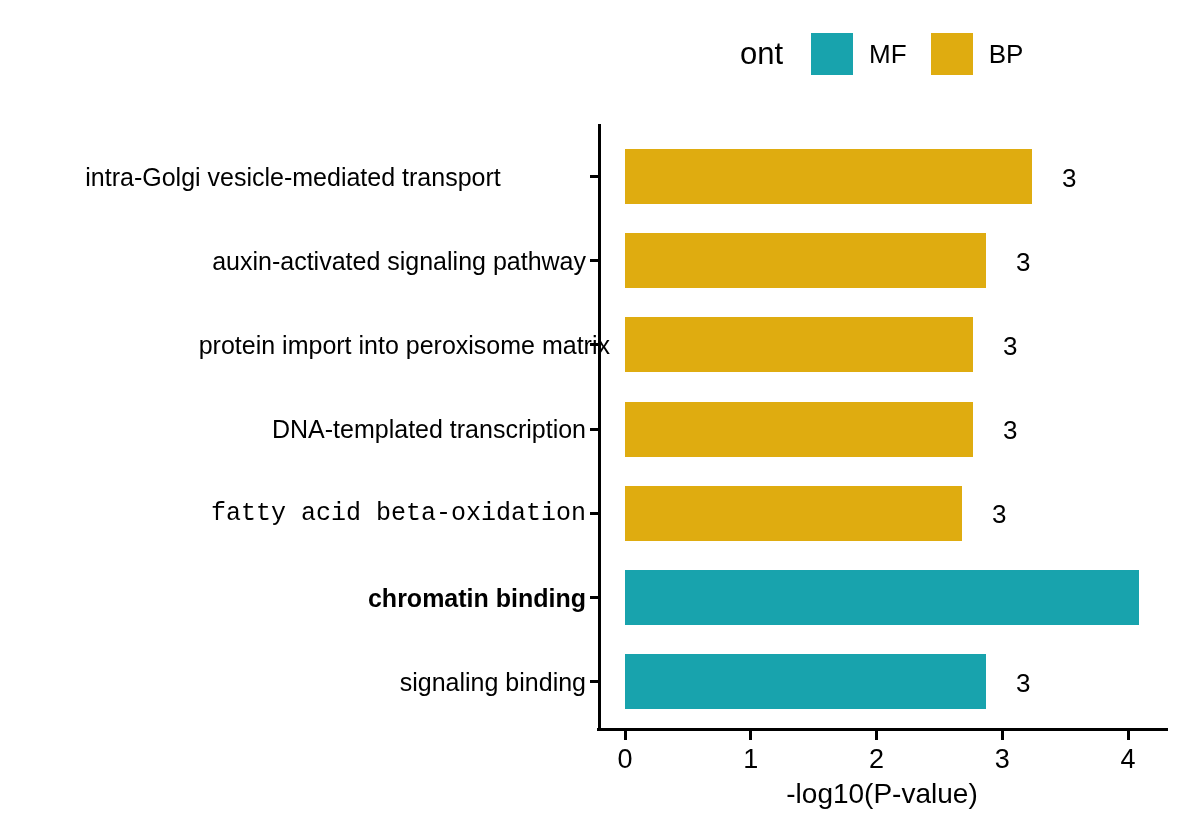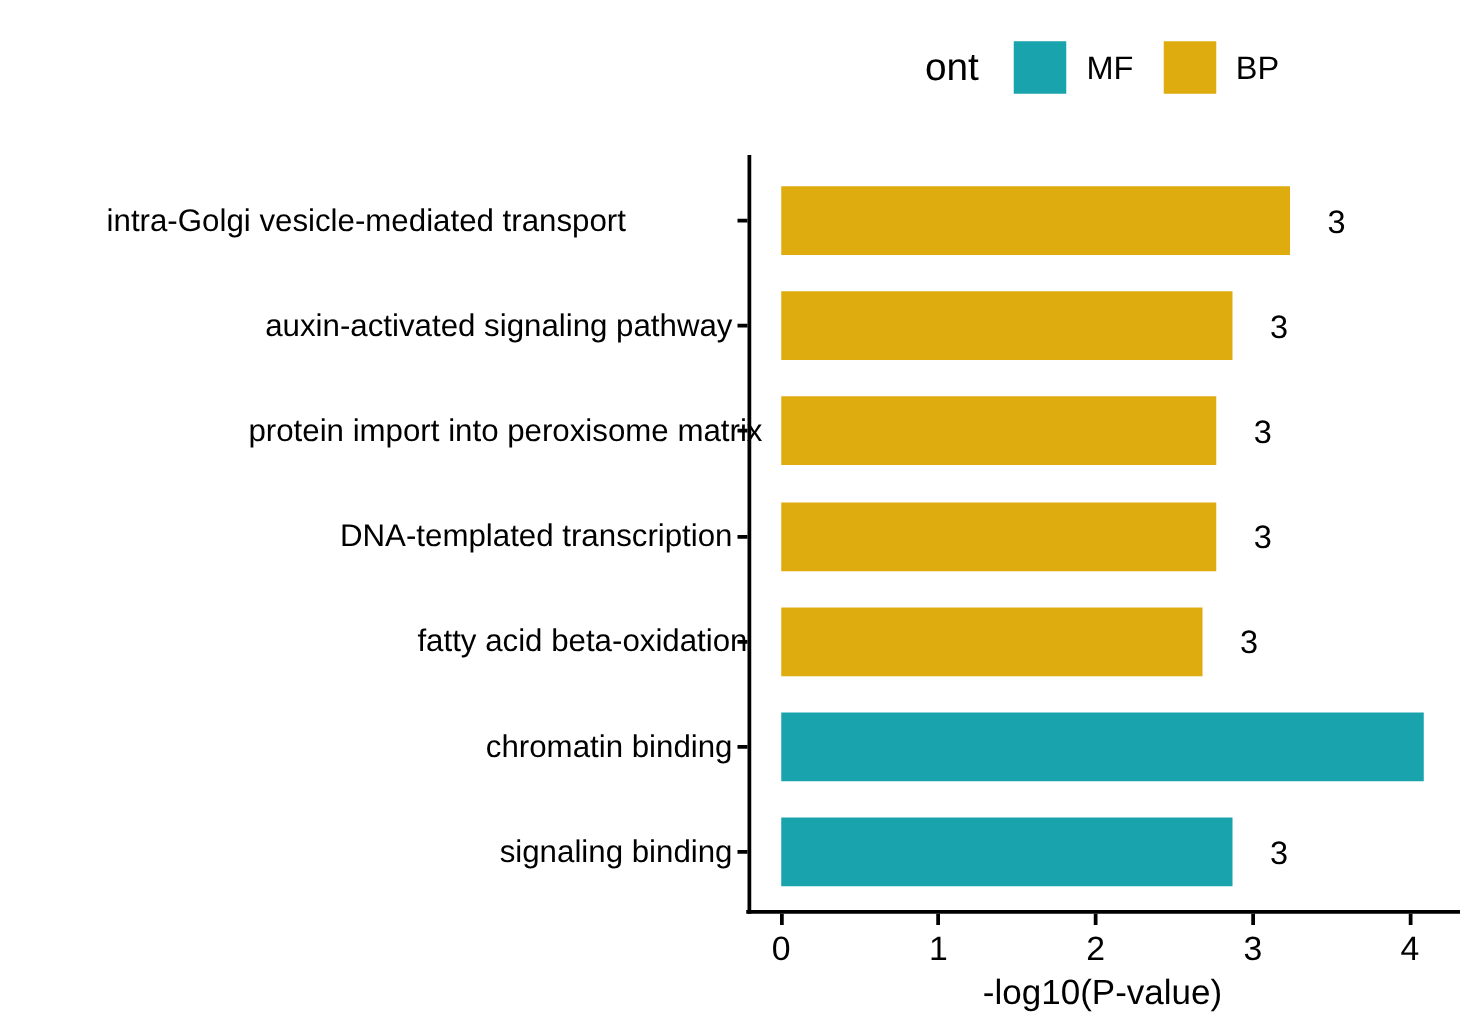--- a/index.html
+++ b/index.html
@@ -109,25 +109,25 @@
       <div class="count-label" style="left: 1016px; top: 261.7px;">3</div>
       <div class="y-tick" style="left: 590px; top: 343.4px;"></div>
       <div class="cat-label" style="top: 344.9px; left: 0px; width: 586px; margin-left: 24px;">protein import into peroxisome matrix</div>
       <div class="bar" style="left: 625px; top: 317.4px; width: 348px; height: 55px; background: rgb(223, 172, 16);"></div>
       <div class="count-label" style="left: 1003px; top: 345.9px;">3</div>
       <div class="y-tick" style="left: 590px; top: 427.6px;"></div>
       <div class="cat-label" style="top: 429.1px; left: 0px; width: 586px;">DNA-templated transcription</div>
       <div class="bar" style="left: 625px; top: 401.6px; width: 348px; height: 55px; background: rgb(223, 172, 16);"></div>
       <div class="count-label" style="left: 1003px; top: 430.1px;">3</div>
       <div class="y-tick" style="left: 590px; top: 511.8px;"></div>
-      <div class="cat-label" style="top: 513.3px; left: 12px; width: 586px;">fatty acid beta-oxidation</div>
+      <div class="cat-label" style="top: 513.3px; left: 0px; width: 586px; font-family: Liberation Mono, monospace;">fatty acid beta-oxidation</div>
       <div class="bar" style="left: 625px; top: 485.8px; width: 337px; height: 55px; background: rgb(223, 172, 16);"></div>
       <div class="count-label" style="left: 992px; top: 514.3px;">3</div>
       <div class="y-tick" style="left: 590px; top: 596px;"></div>
-      <div class="cat-label" style="top: 597.5px; left: 0px; width: 586px;">chromatin binding</div>
+      <div class="cat-label" style="top: 597.5px; left: 0px; width: 586px; font-weight: bold;">chromatin binding</div>
       <div class="bar" style="left: 625px; top: 570px; width: 514px; height: 55px; background: rgb(24, 163, 173);"></div>
       <div class="y-tick" style="left: 590px; top: 680.2px;"></div>
       <div class="cat-label" style="top: 681.7px; left: 0px; width: 586px;">signaling binding</div>
       <div class="bar" style="left: 625px; top: 654.2px; width: 361px; height: 55px; background: rgb(24, 163, 173);"></div>
       <div class="count-label" style="left: 1016px; top: 682.7px;">3</div>
       <div class="x-tick" style="left: 623.5px; top: 731px;"></div>
       <div class="x-tick-label" style="left: 625px; top: 744px;">0</div>
       <div class="x-tick" style="left: 749.25px; top: 731px;"></div>
       <div class="x-tick-label" style="left: 750.75px; top: 744px;">1</div>
       <div class="x-tick" style="left: 875px; top: 731px;"></div>

